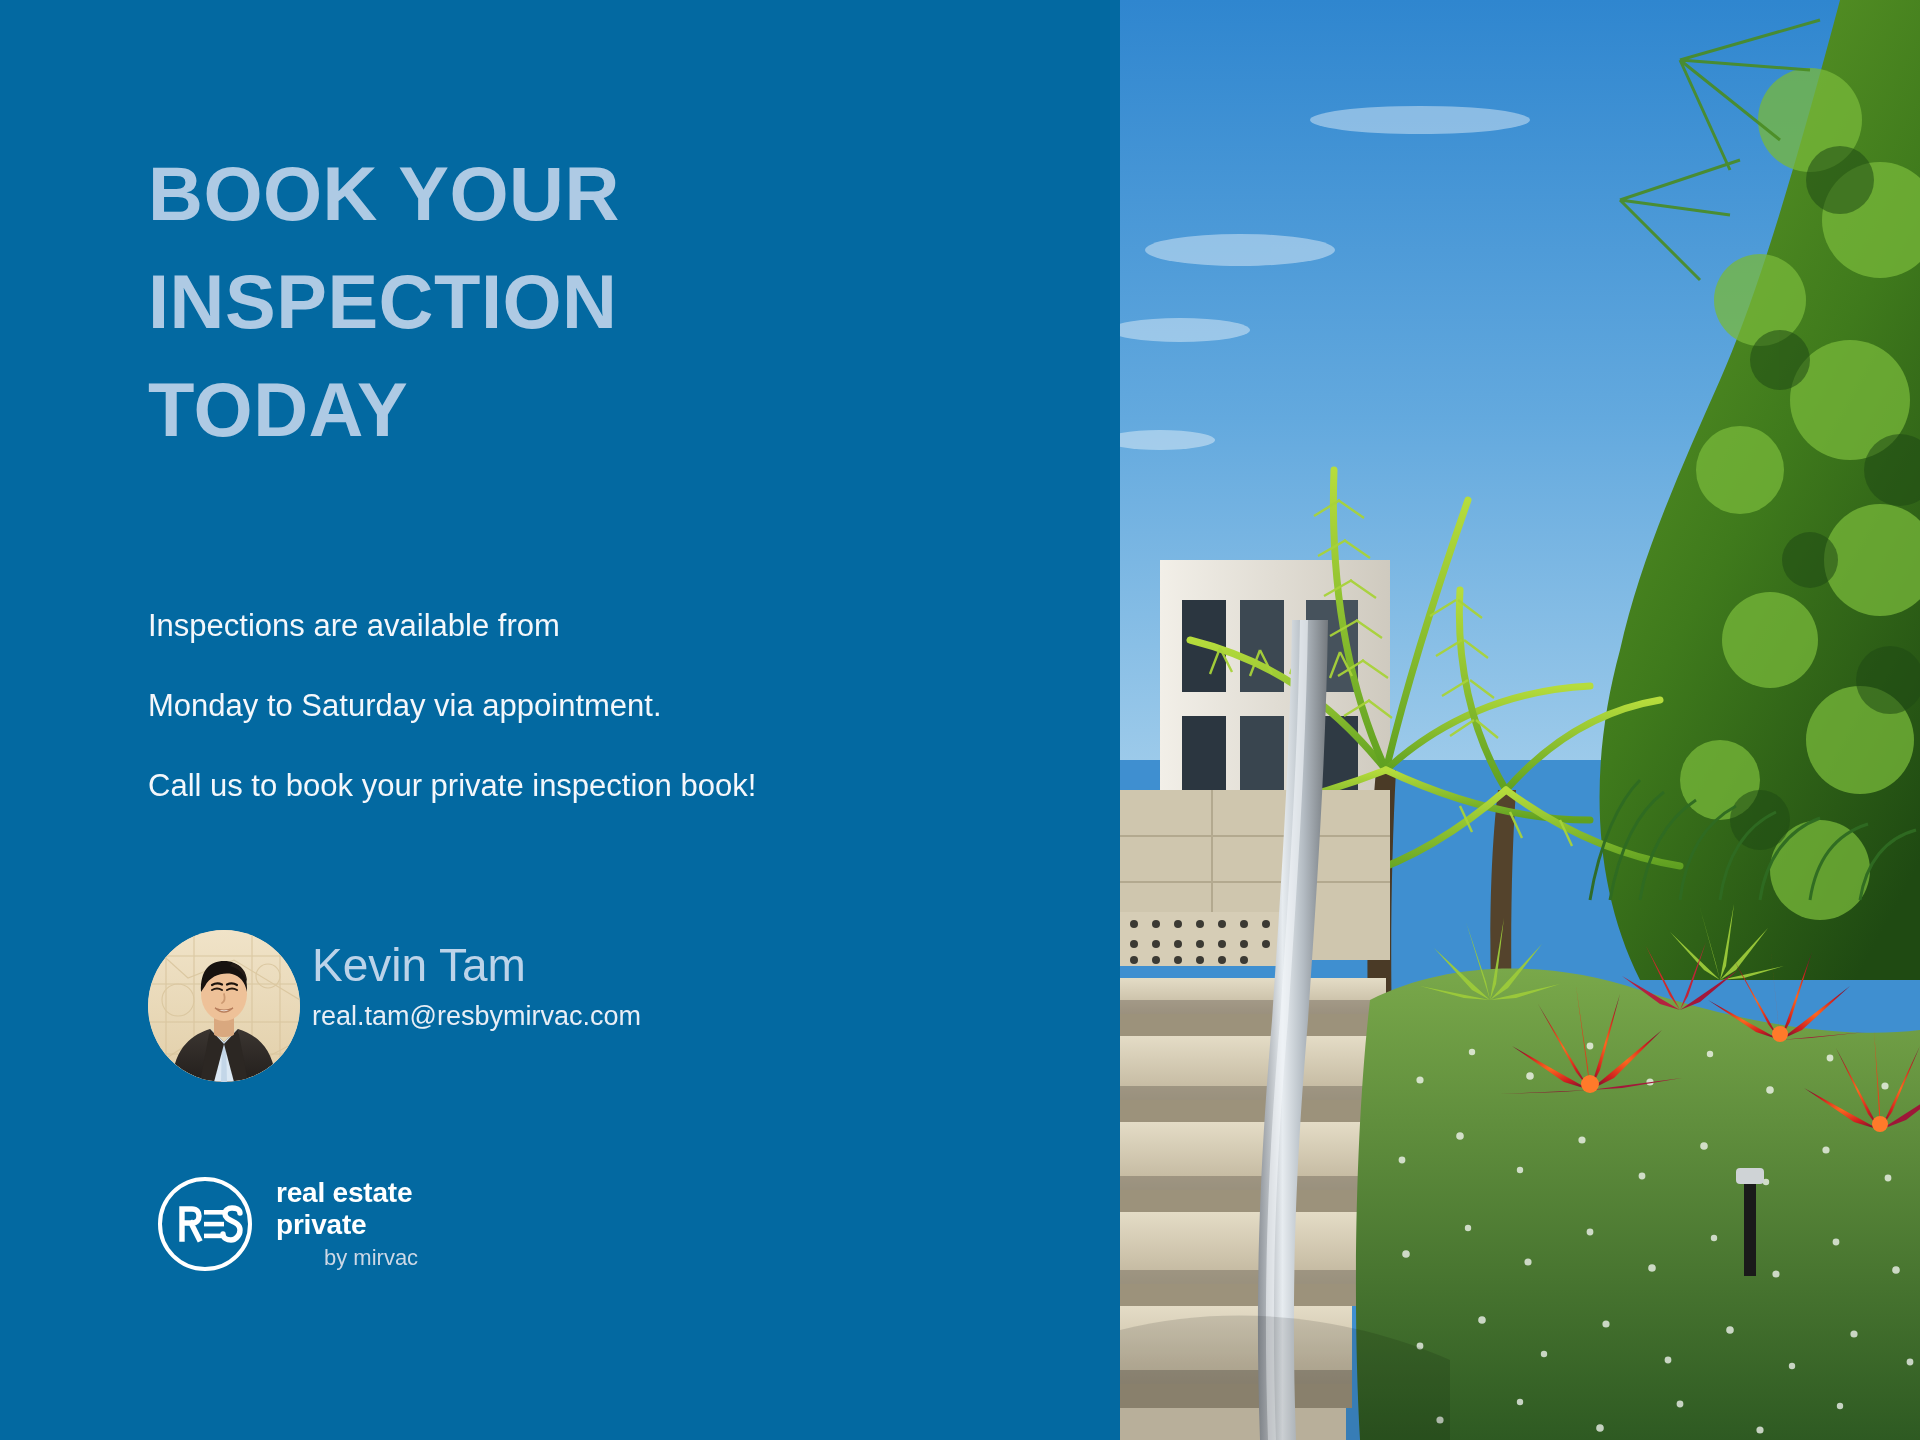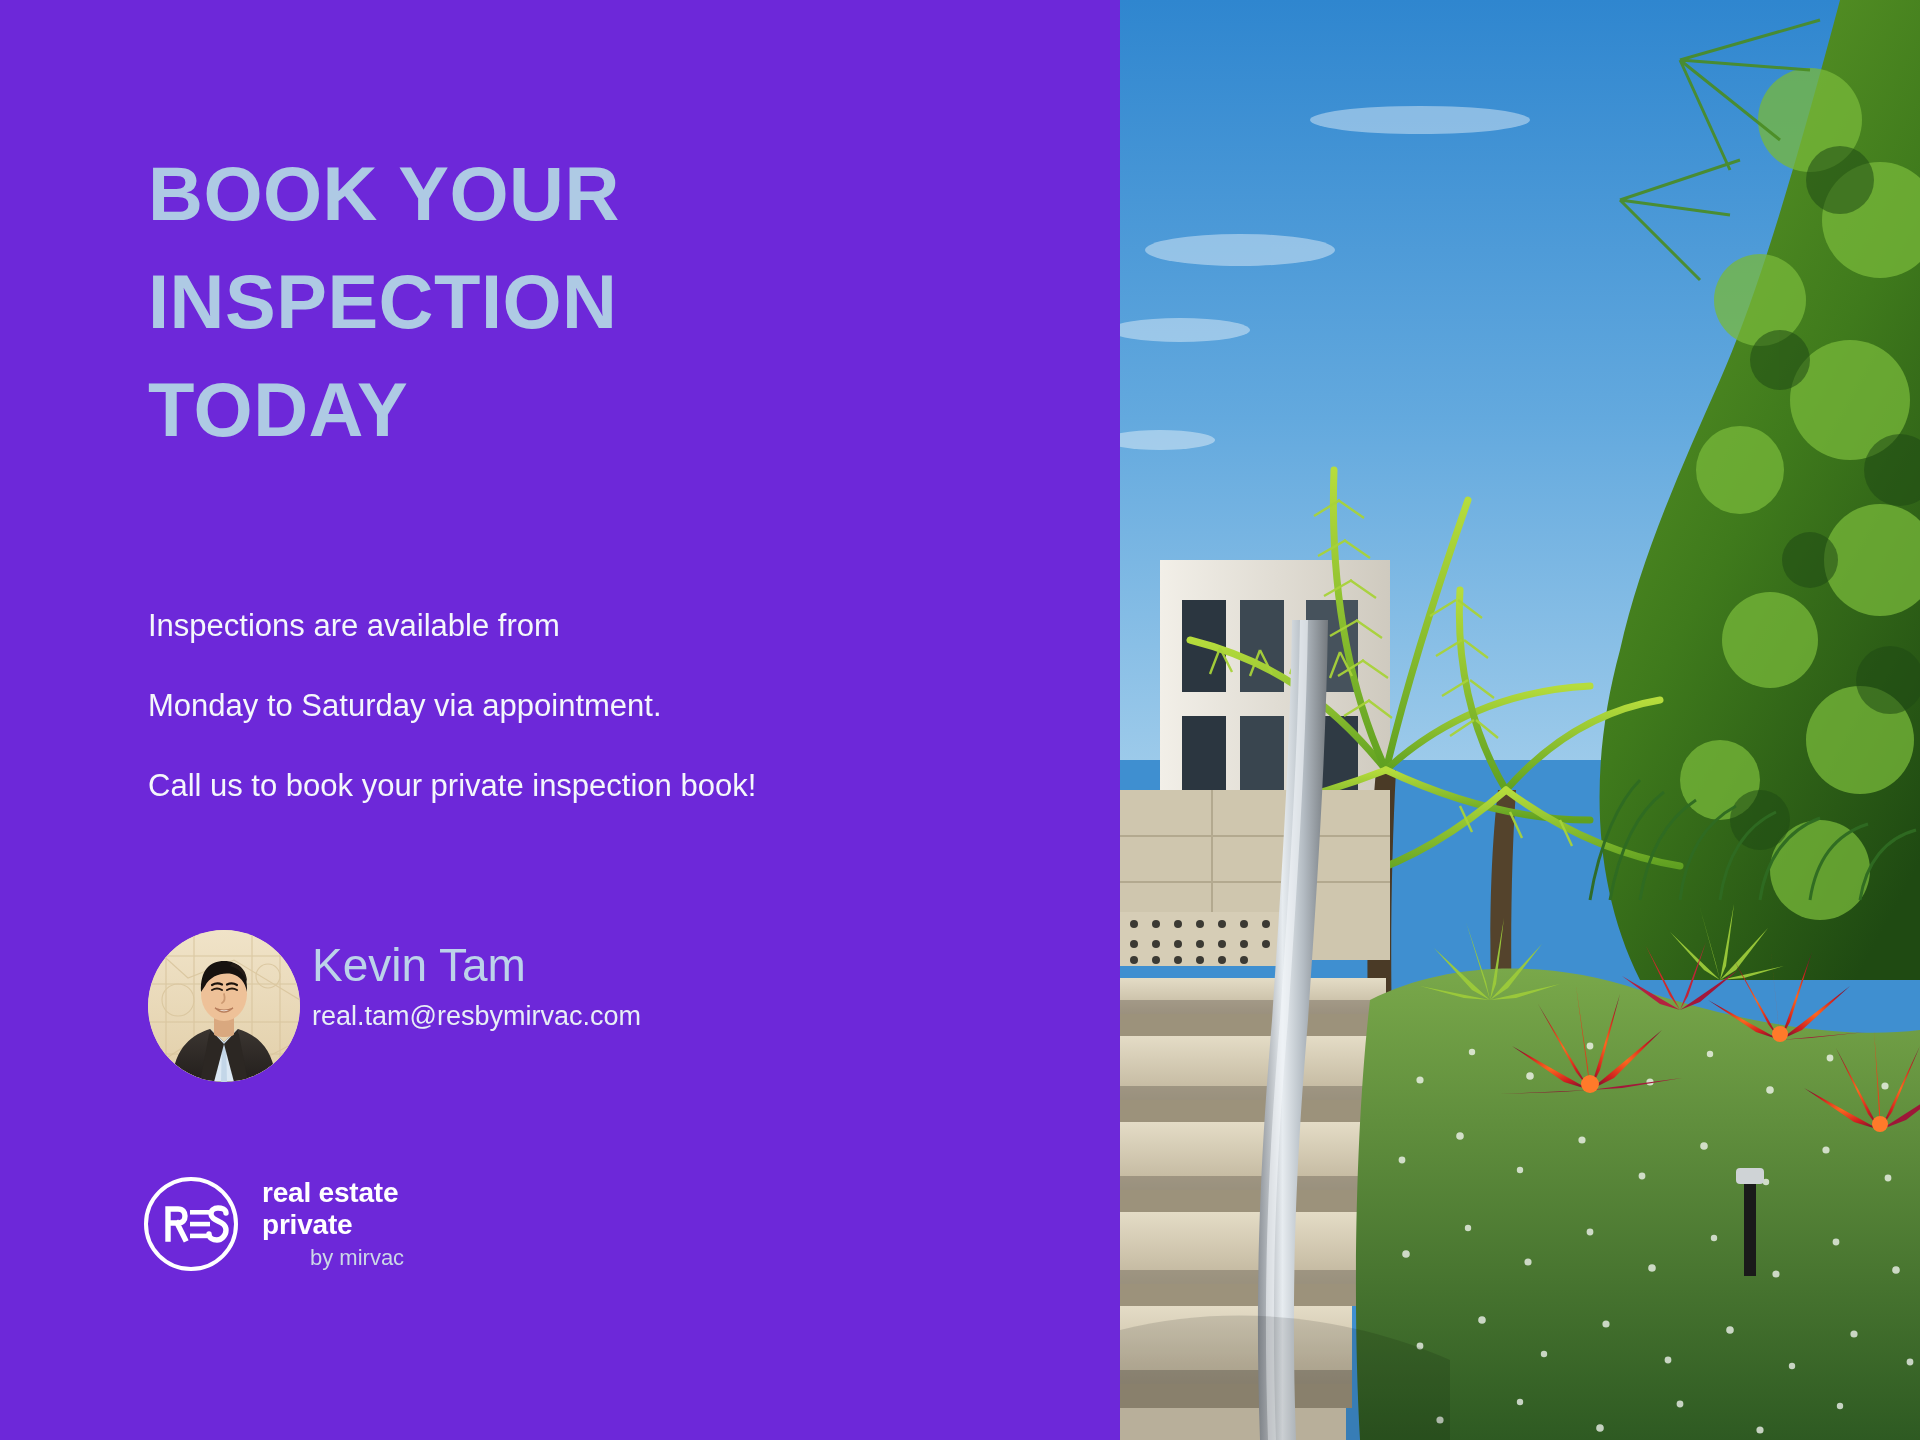--- a/index.html
+++ b/index.html
@@ -18,21 +18,21 @@
     width: 1920px;
     height: 1440px;
     display: flex;
   }
 
   
   .panel {
     position: relative;
     width: 1120px;
     height: 1440px;
-    background: #6d28d9;
+    background: #0369a1;
     flex: none;
     padding: 0 0 0 148px;
   }
 
   .headline {
     position: absolute;
     left: 148px;
     top: 140px;
     width: 760px;
     color: #aecae4;
@@ -96,21 +96,21 @@
     color: #e8eef6;
     font-size: 27px;
     line-height: 44px;
     font-weight: 400;
     white-space: nowrap;
   }
 
   
   .logo {
     position: absolute;
-    left: 142px;
+    left: 156px;
     top: 1175px;
     display: flex;
     align-items: flex-end;
   }
   .logo-mark {
     width: 98px;
     height: 98px;
     flex: none;
   }
   .logo-mark svg { display: block; width: 98px; height: 98px; }

